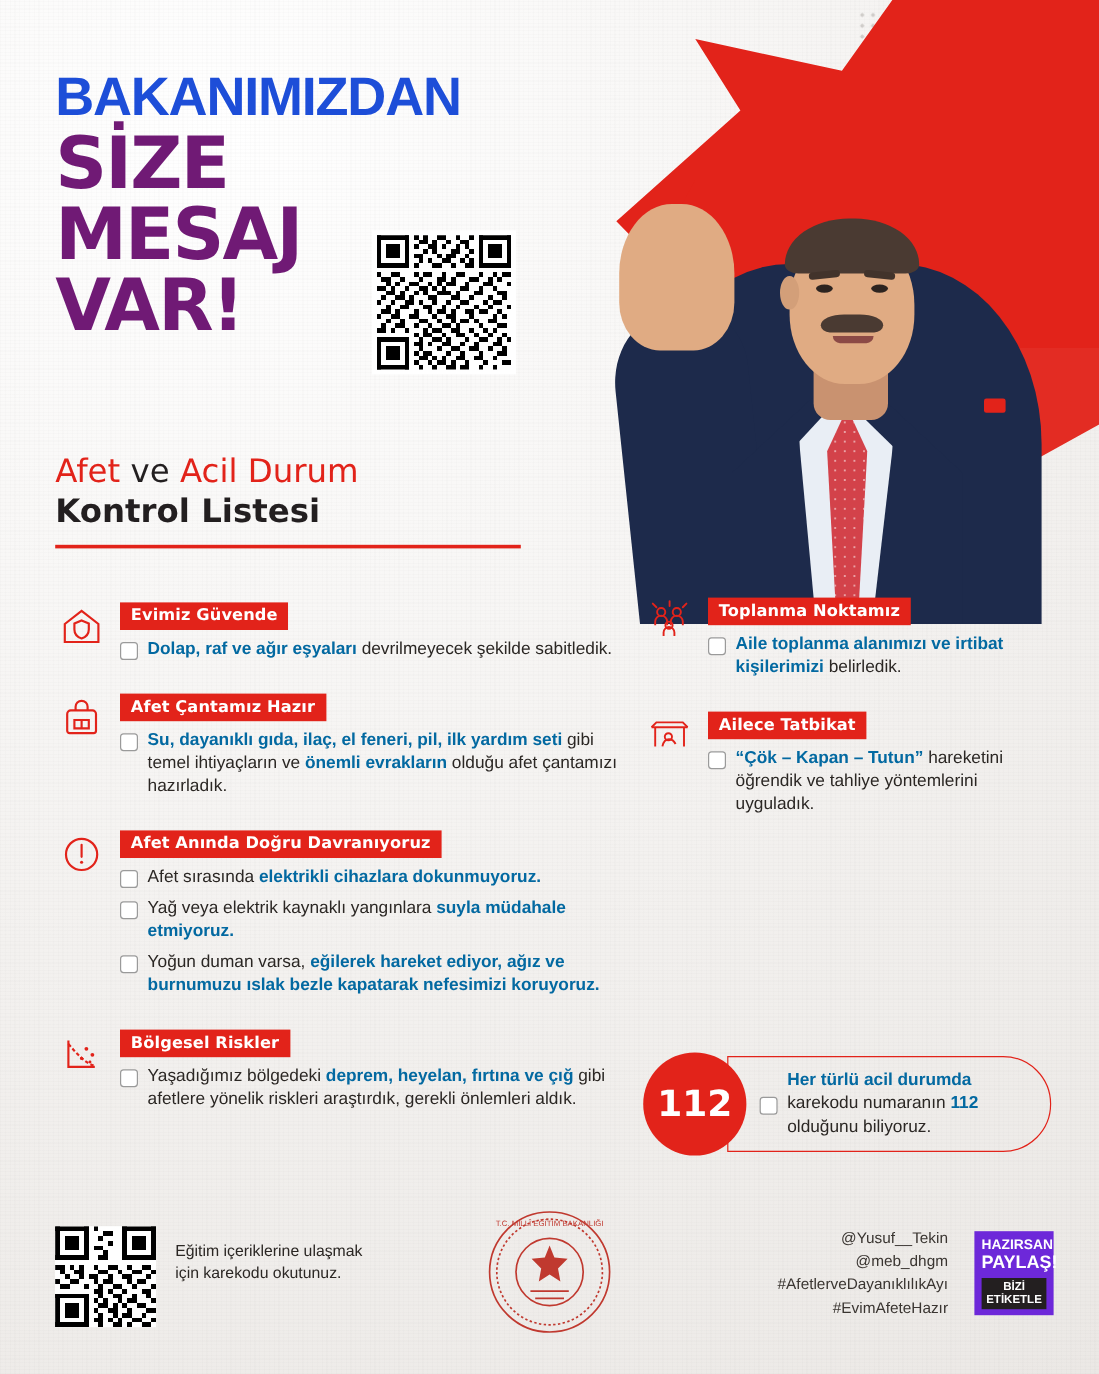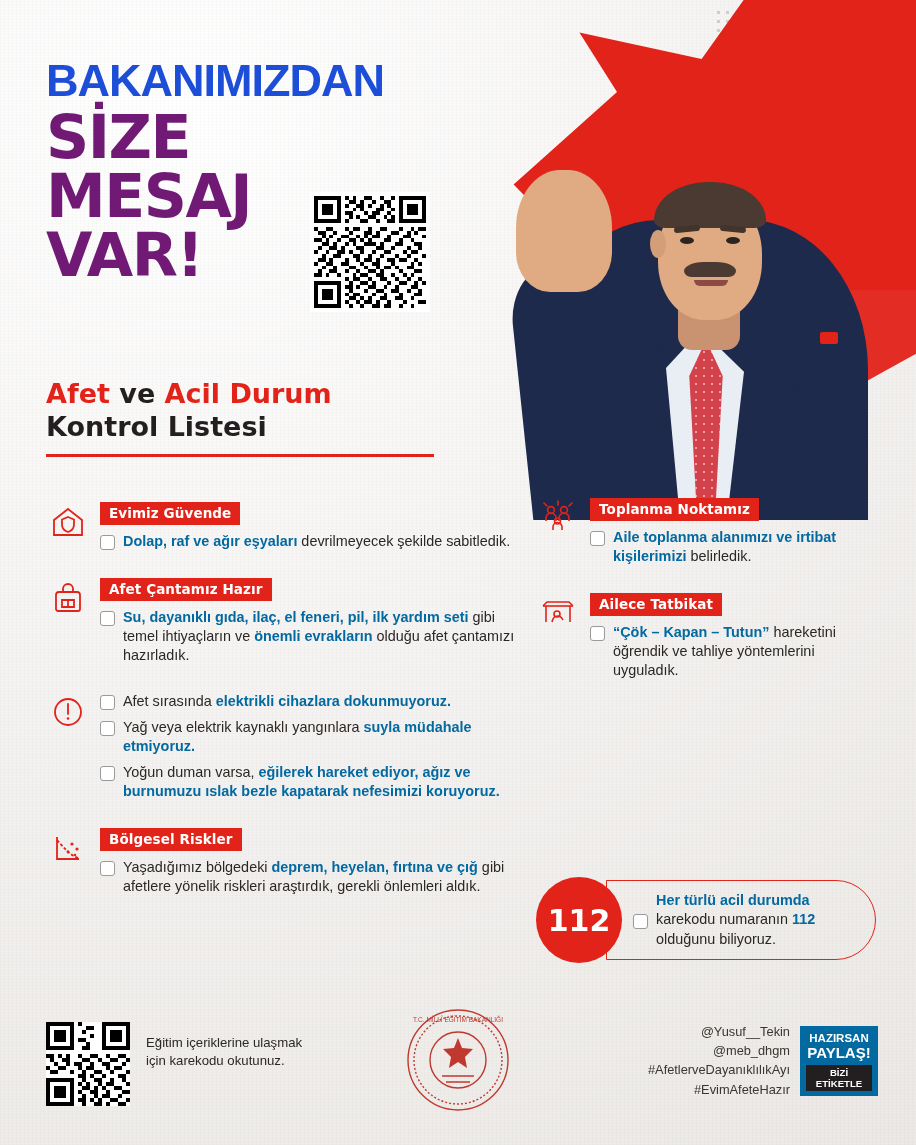--- a/index.html
+++ b/index.html
@@ -138,21 +138,21 @@
     width: 120px; height: 120px; background: #fff; padding: 4px;
   }
   .qr-small {
     position: absolute; left: 46px; top: 1022px;
     width: 84px; height: 84px; background: #fff;
   }
   .qr-cells { width: 100%; height: 100%; display: block; }
 
   
   .subtitle { position: absolute; top: 378px; left: 46px; width: 400px; }
-  .sub-line1 { font-size: 27px; font-weight: 700; font-family: "DejaVu Sans", sans-serif; }
+  .sub-line1 { font-size: 27px; font-weight: 400; font-family: "DejaVu Sans", sans-serif; }
   .sub-line1 .red { color: #e2231a; }
   .sub-line1 .blk { color: #231f20; }
   .sub-line2 { font-size: 27px; font-weight: 800; color: #231f20; font-family: "DejaVu Sans", sans-serif; margin-top: 2px; }
   .sub-rule { margin-top: 12px; width: 388px; height: 3px; background: #e2231a; }
 
   
   .col-left { position: absolute; top: 500px; left: 46px; width: 470px; }
   .col-right { position: absolute; top: 496px; left: 536px; width: 336px; }
 
   .block { display: flex; gap: 10px; margin-bottom: 18px; align-items: flex-start; }
@@ -201,21 +201,21 @@
   .seal {
     position: absolute; left: 398px; top: 1000px;
     width: 120px; height: 120px;
   }
   .social {
     position: absolute; right: 126px; top: 1022px;
     text-align: right; font-size: 12.8px; line-height: 1.5; color: #3a3531;
   }
   .share-badge {
     position: absolute; right: 38px; top: 1026px;
-    width: 78px; background: #0369a1; color: #fff;
+    width: 66px; background: #6d28d9; color: #fff;
     padding: 6px 6px 5px; text-align: center;
   }
   .share-badge .l1 { font-size: 11.5px; font-weight: 700; line-height: 1.15; }
   .share-badge .l2 { font-size: 15px; font-weight: 800; line-height: 1.05; }
   .share-badge .l3 {
     margin-top: 4px; background: #231f20; color: #fff;
     font-size: 9.6px; font-weight: 700; padding: 2px 0;
   }
 </style>
 </head>
@@ -525,20 +525,21 @@
 
   <div class="block">
     <div class="ico">
       <svg width="40" height="40" viewBox="0 0 40 40" fill="none" stroke="#e2231a" stroke-width="1.8">
         <circle cx="20" cy="20" r="13"></circle>
         <path d="M20 12 v10" stroke-linecap="round"></path>
         <circle cx="20" cy="26.5" r="1.3" fill="#e2231a" stroke="none"></circle>
       </svg>
     </div>
     <div class="block-body">
+      <span class="tag">Afet Anında Doğru Davranıyoruz</span>
       <div class="item">
         <span class="cb"></span>
         <span class="txt"><span>Afet sırasında </span><b>elektrikli cihazlara dokunmuyoruz.</b></span>
       </div>
       <div class="item">
         <span class="cb"></span>
         <span class="txt"><span>Yağ veya elektrik kaynaklı yangınlara </span><b>suyla müdahale etmiyoruz.</b></span>
       </div>
       <div class="item">
         <span class="cb"></span>

